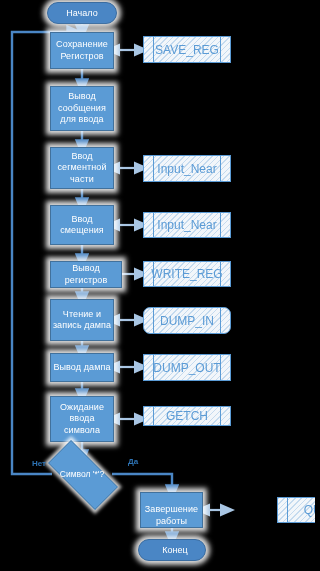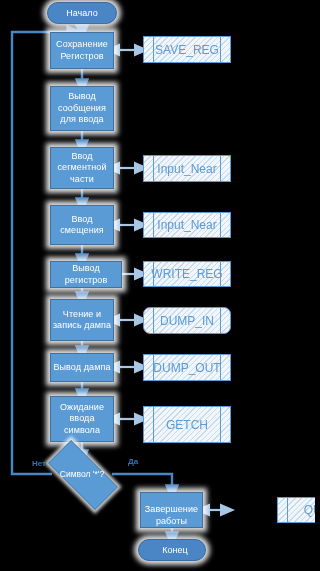--- a/index.html
+++ b/index.html
@@ -143,21 +143,21 @@
   <div class="node proc" style="left:50px;top:353px;width:64px;height:29px;">
     <span>Вывод дампа</span>
   </div>
   <div class="node pre" style="left:143px;top:354px;width:88px;height:27px;display:flex;align-items:center;justify-content:center;">
     <span class="lbl">DUMP_OUT</span>
   </div>
 
   <div class="node proc" style="left:50px;top:396px;width:64px;height:46px;">
     <span>Ожидание ввода символа</span>
   </div>
-  <div class="node pre" style="left:143px;top:406px;width:88px;height:37px;display:flex;align-items:center;justify-content:center;">
+  <div class="node pre" style="left:143px;top:406px;width:88px;height:20px;display:flex;align-items:center;justify-content:center;">
     <span class="lbl">GETCH</span>
   </div>
 
   <div class="dec" style="left:36px;top:452px;width:92px;height:44px;">
     <div class="dia"></div>
     <span class="dtxt">Символ '*'?</span>
   </div>
   <span class="blabel" style="left:32px;top:459px;">Нет</span>
   <span class="blabel" style="left:128px;top:457px;">Да</span>
 

